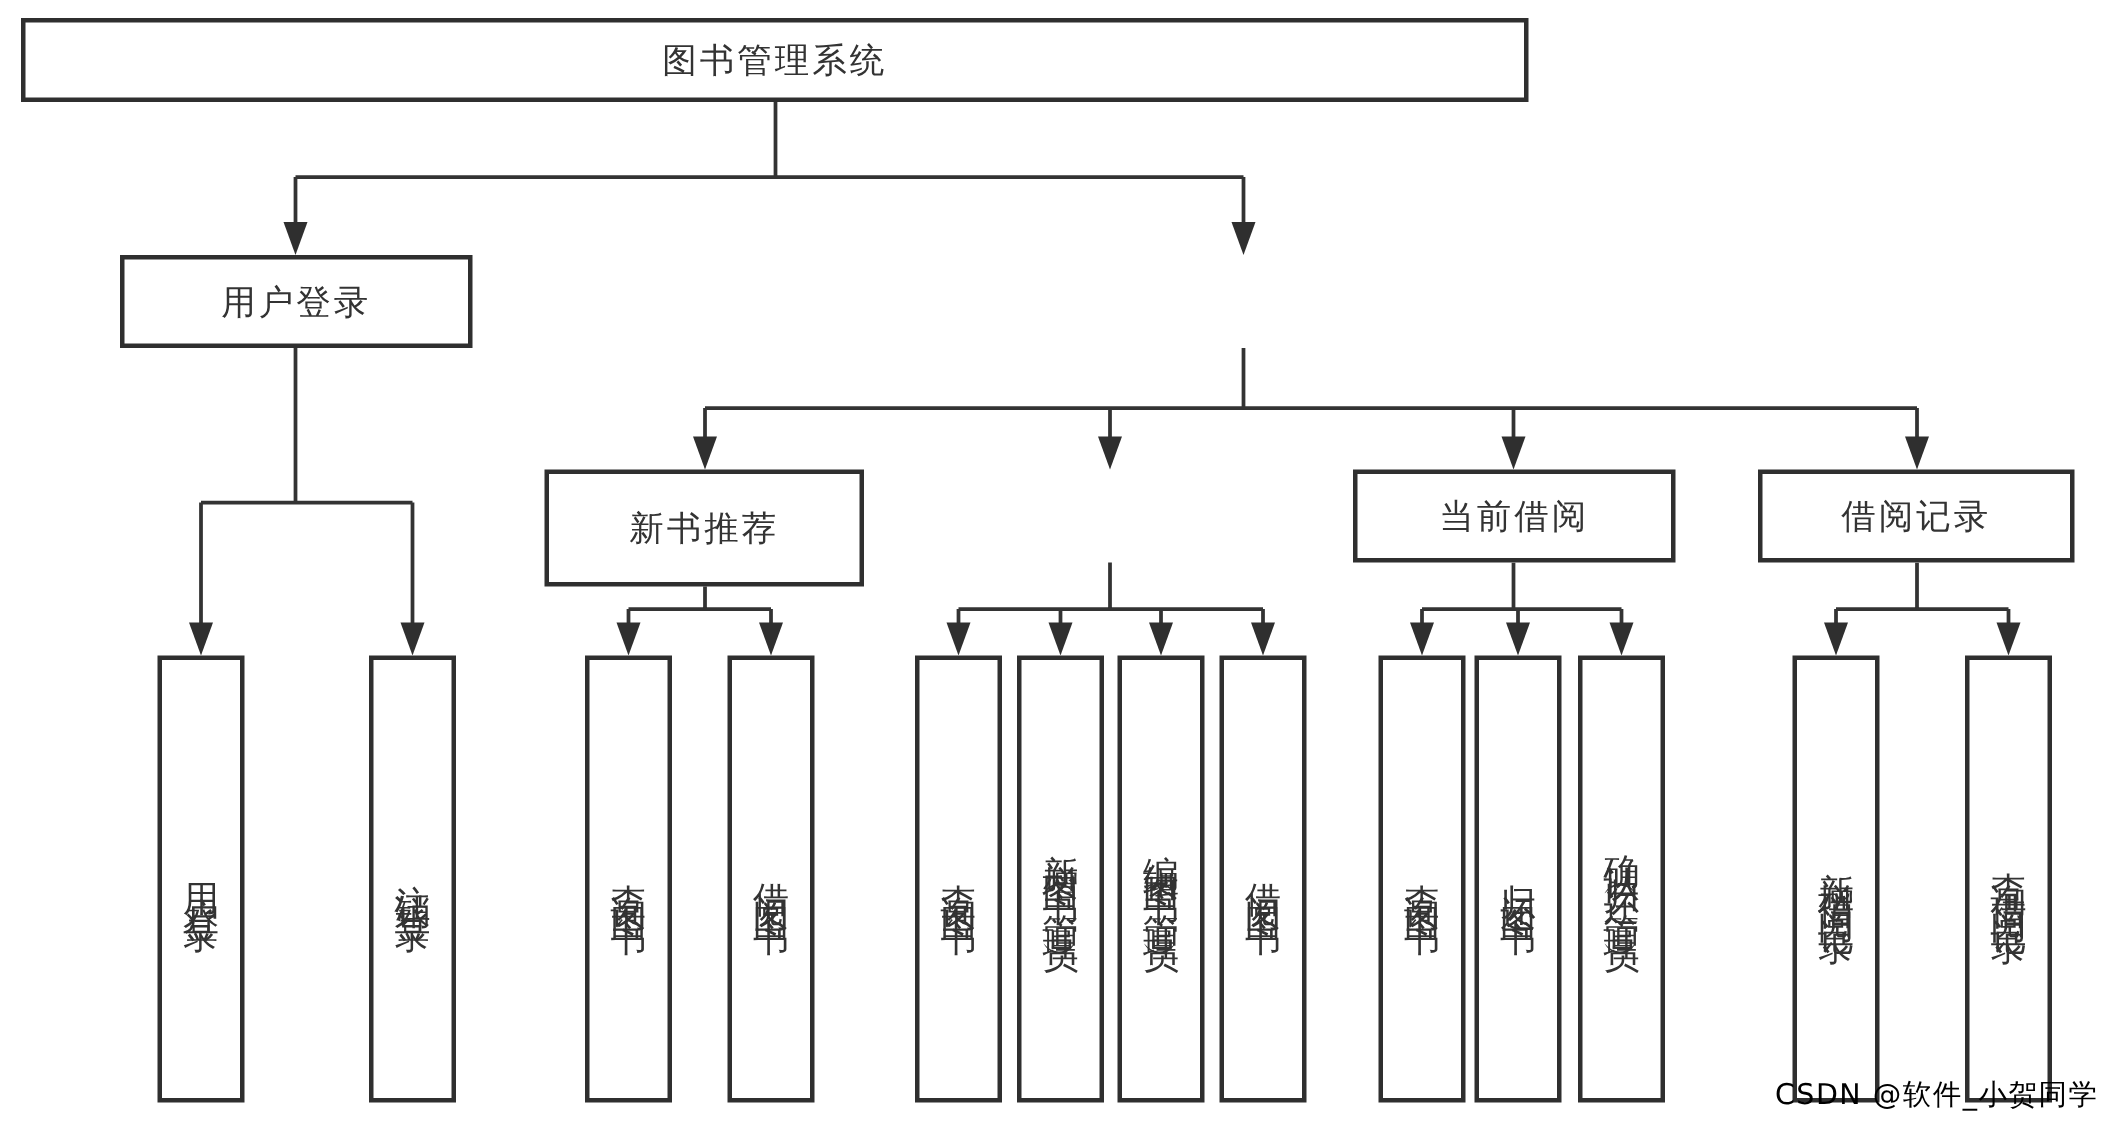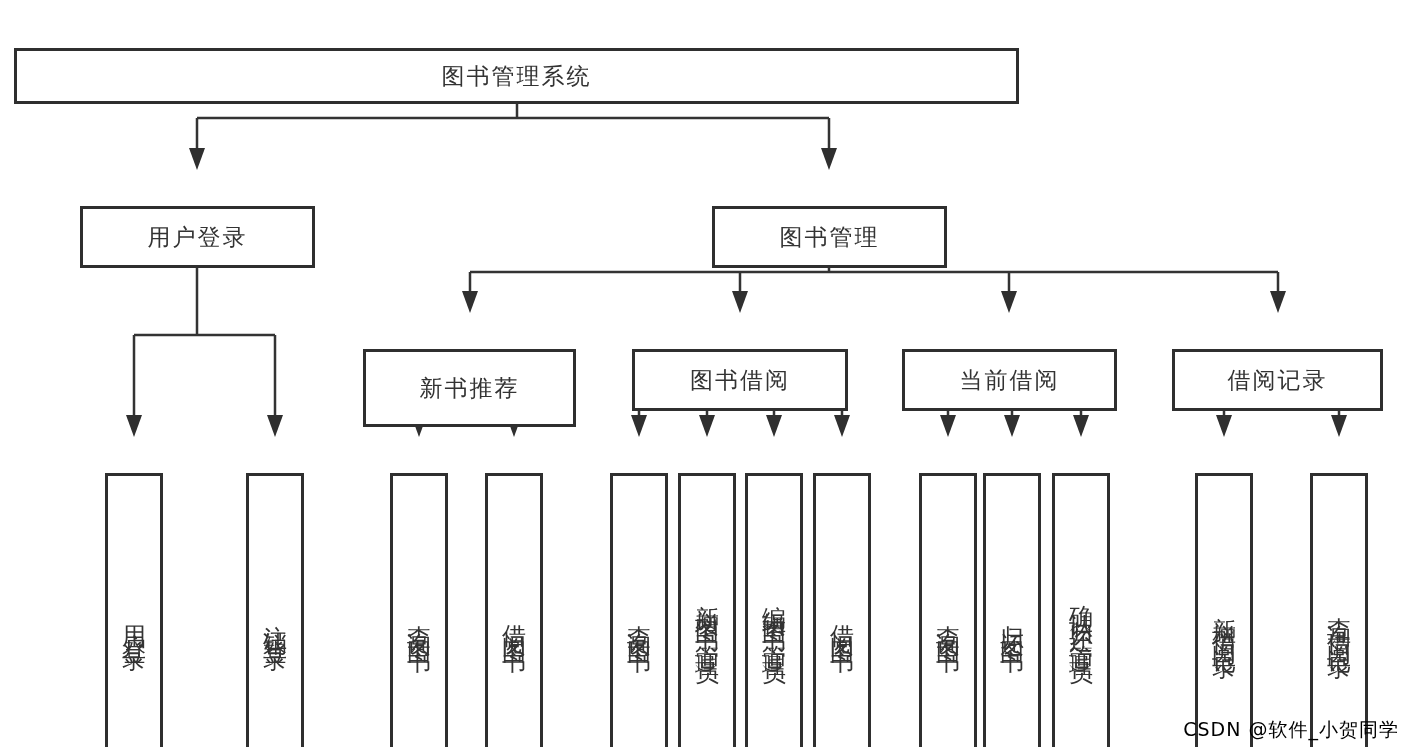--- a/index.html
+++ b/index.html
@@ -25,21 +25,20 @@
   }
   .box {
     position: absolute;
     box-sizing: border-box;
     border: 3px solid #2f2f2f;
     background: #ffffff;
     display: flex;
     align-items: center;
     justify-content: center;
     color: #333333;
-    margin-top: 36px;
   }
   .h-label {
     font-size: 23px;
     letter-spacing: 2px;
     white-space: nowrap;
     color: #333333;
   }
   .v-label {
     writing-mode: vertical-rl;
     text-orientation: mixed;
@@ -126,29 +125,23 @@
     </g>
   </svg>
 
   <div class="box n-root">
     <span class="h-label">图书管理系统</span>
   </div>
 
   <div class="box n-l2a">
     <span class="h-label">用户登录</span>
   </div>
-  <div class="box n-l2b">
-    <span class="h-label">图书管理</span>
-  </div>
 
   <div class="box n-l3a">
     <span class="h-label">新书推荐</span>
-  </div>
-  <div class="box n-l3b">
-    <span class="h-label">图书借阅</span>
   </div>
   <div class="box n-l3c">
     <span class="h-label">当前借阅</span>
   </div>
   <div class="box n-l3d">
     <span class="h-label">借阅记录</span>
   </div>
 
   <div class="box leaf n-a1">
     <span class="v-label">用户登录</span>

